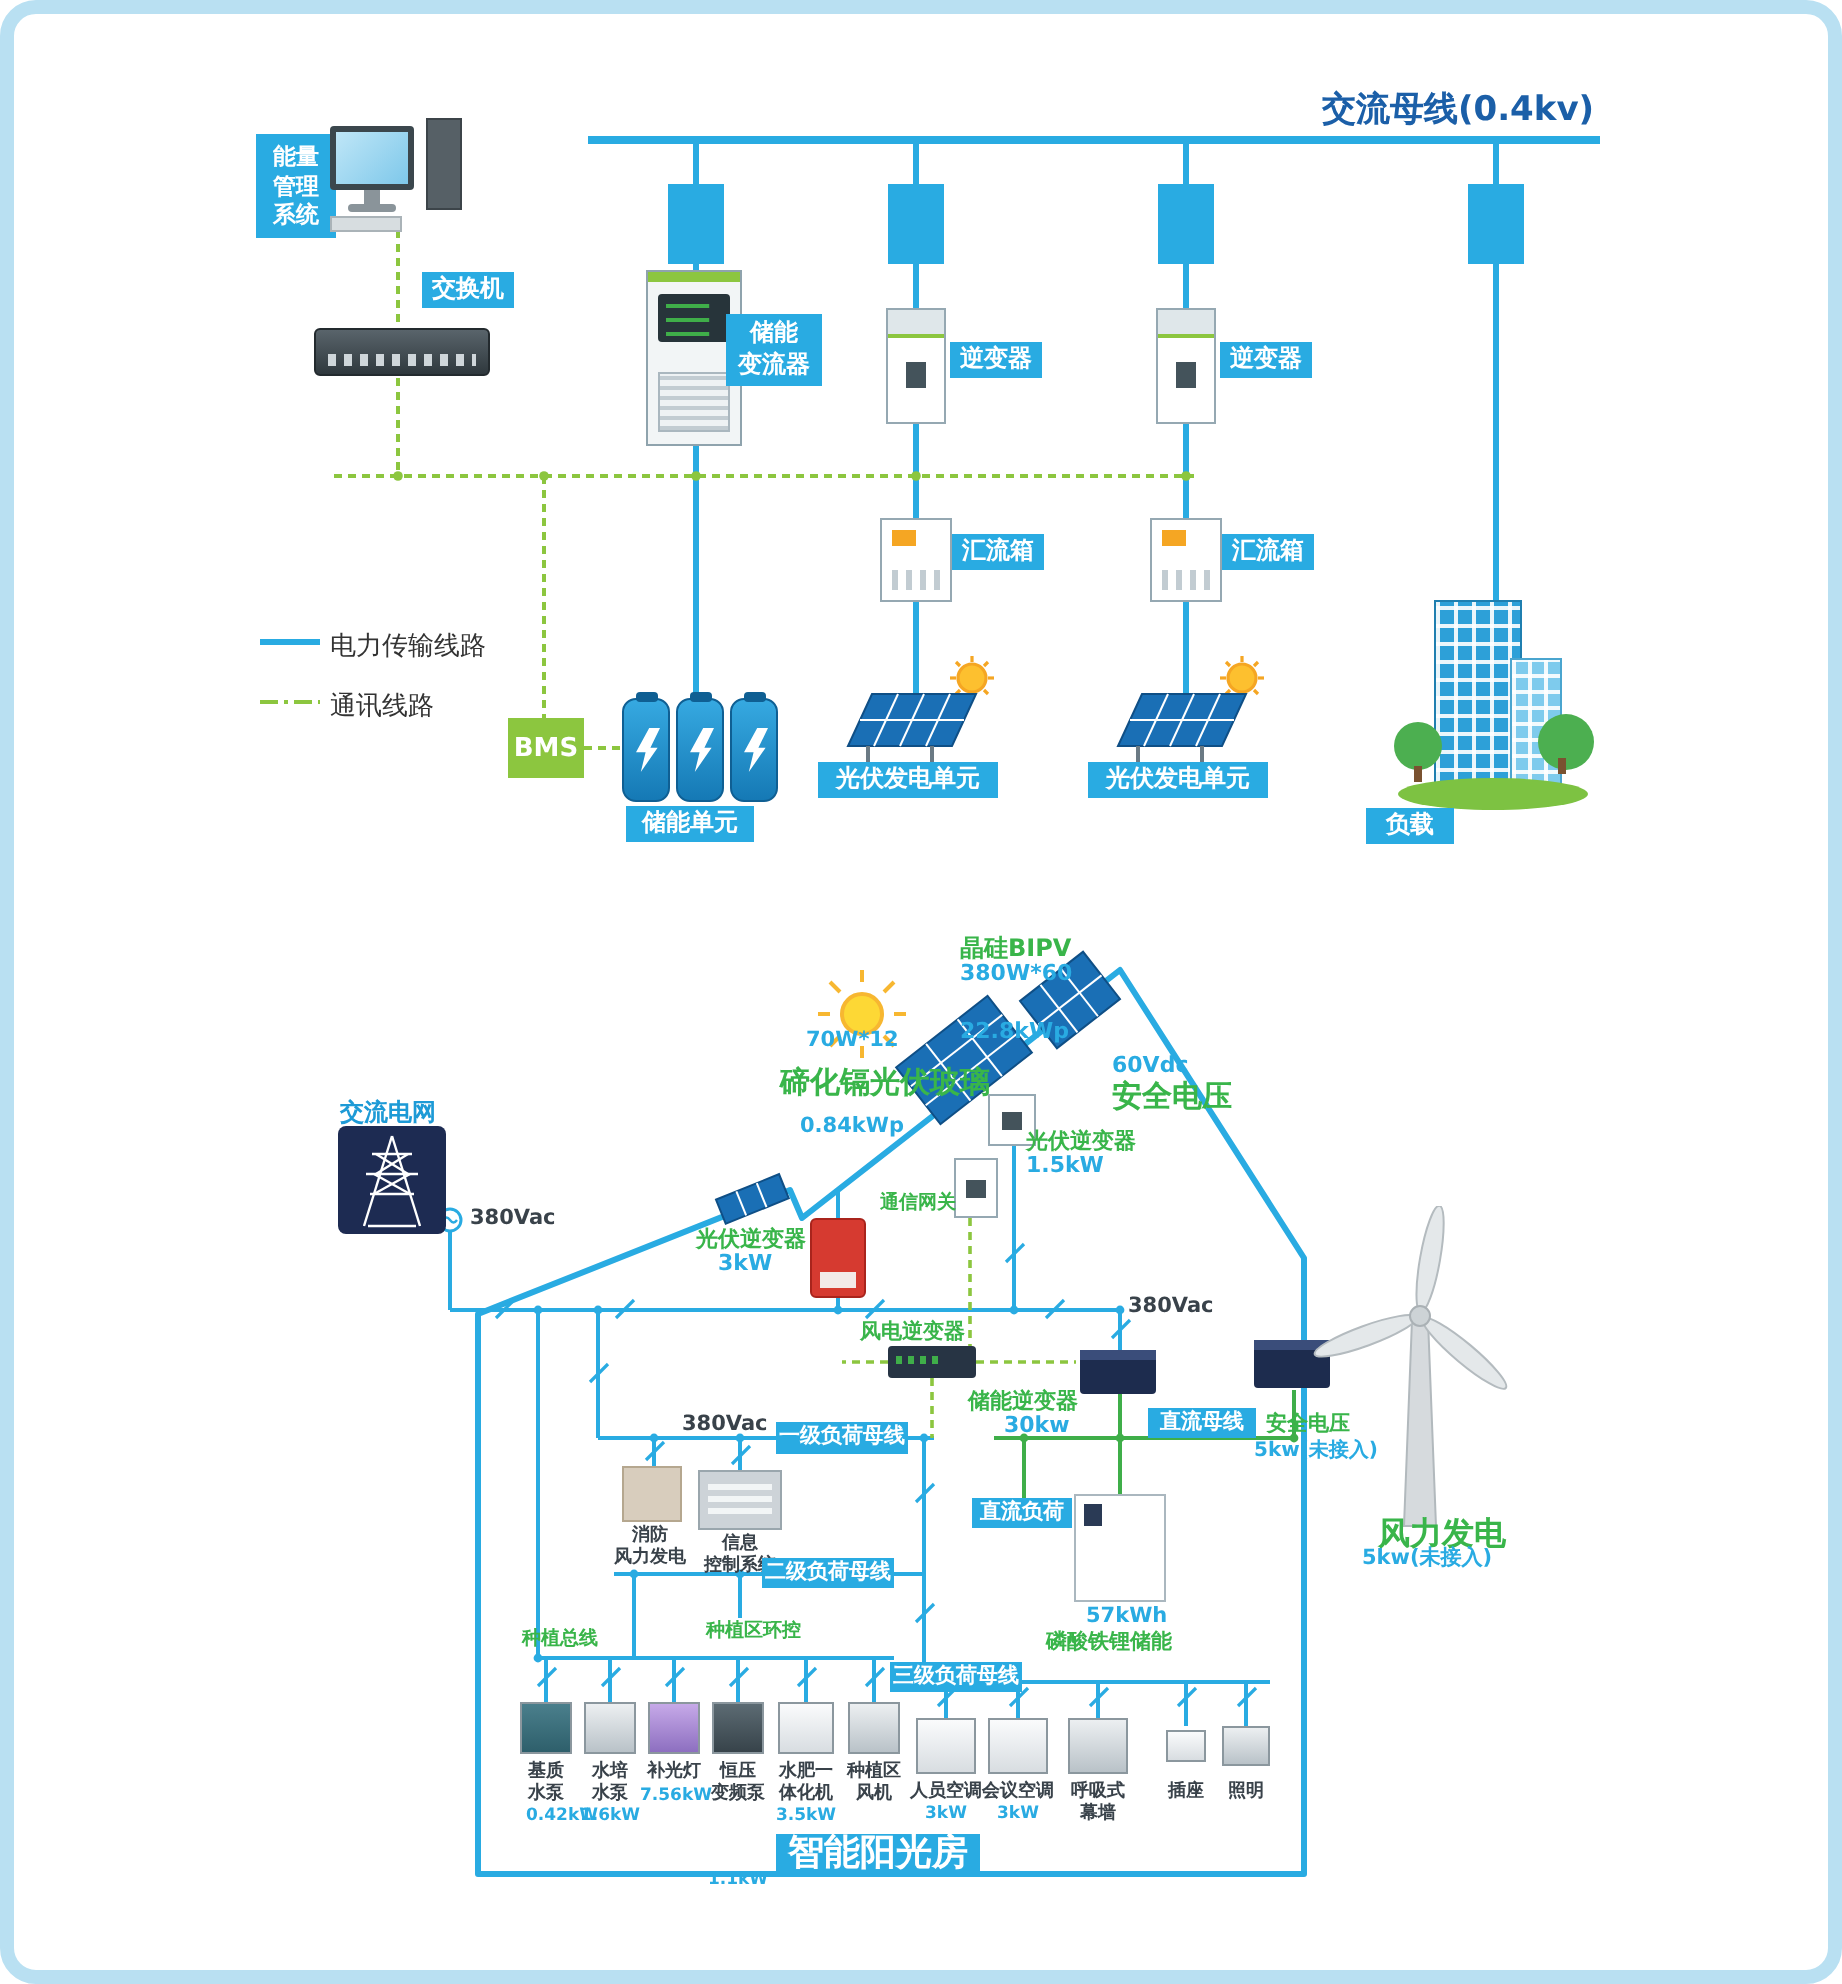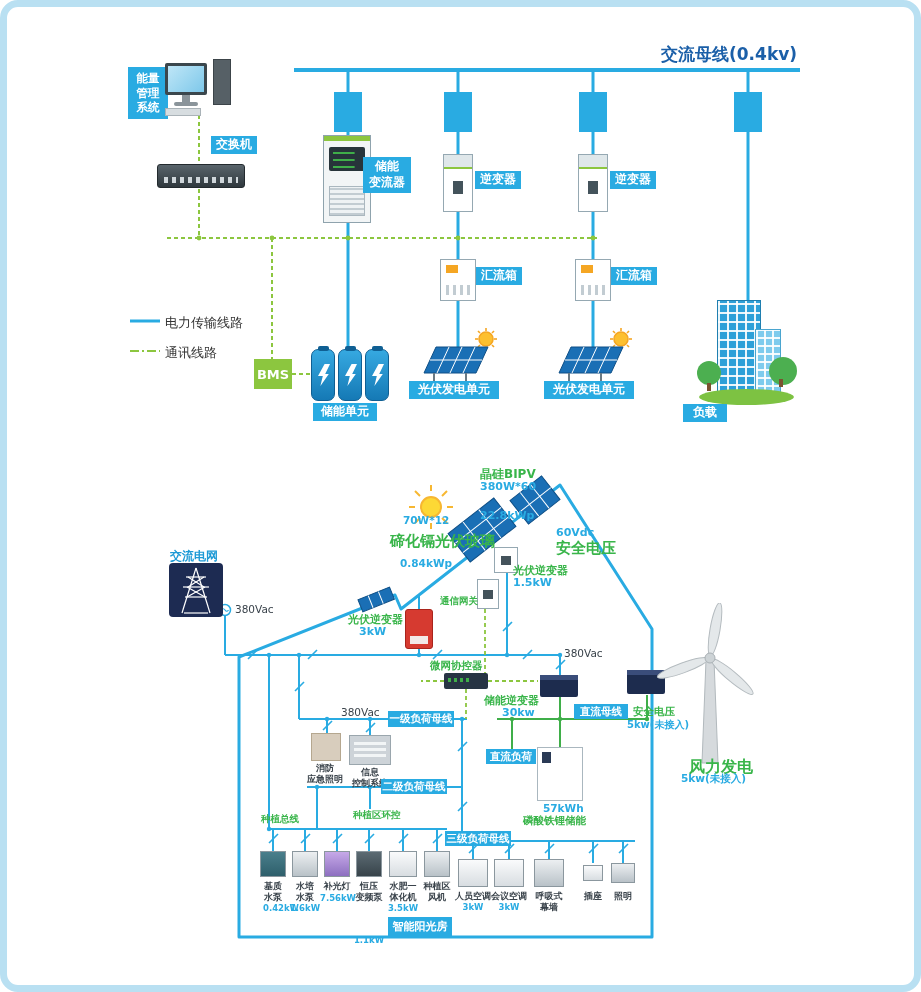--- a/index.html
+++ b/index.html
@@ -5,21 +5,21 @@
 *{margin:0;padding:0;box-sizing:border-box}
 html,body{background:#fff}
 body{font-family:"DejaVu Sans","Liberation Sans",sans-serif}
 .stage{position:relative;width:921px;height:992px;background:#fff;border:7px solid #b9e0f2;border-radius:18px;overflow:hidden}
 .abs{position:absolute}
 svg.layer{position:absolute;left:0;top:0;width:921px;height:992px}
 .tag{position:absolute;background:#29abe2;color:#fff;font-weight:bold;font-size:12px;line-height:1.3;display:flex;align-items:center;justify-content:center;text-align:center;white-space:pre-line}
 .tag.s{font-size:10.5px}
 .g{color:#39b54a;font-weight:bold}
 .b{color:#29abe2;font-weight:bold}
-.d{color:#39424a;font-weight:normal}
+.d{color:#39424a;font-weight:bold}
 .title{color:#1b5fa8;font-weight:bold;font-size:17px}
 
 .pc-tower{position:absolute;right:2px;top:2px;width:18px;height:46px;background:#566066;border:1px solid #3c4449}
 .pc-mon{position:absolute;left:0;top:6px;width:42px;height:32px;background:#3b474d;border-radius:2px;padding:3px}
 .pc-scr{width:100%;height:100%;background:linear-gradient(135deg,#bfe6f7,#7ec8ea)}
 .pc-stand{position:absolute;left:17px;top:38px;width:8px;height:7px;background:#8a949a}
 .pc-base{position:absolute;left:9px;top:45px;width:24px;height:4px;background:#8a949a;border-radius:2px}
 .pc-kb{position:absolute;left:0;top:51px;width:36px;height:8px;background:#d7dde0;border:1px solid #aab3b8}
 .net-switch{background:linear-gradient(#59646b,#2f383d);border-radius:3px;border:1px solid #232a2e}
 .net-switch i{position:absolute;left:6px;right:6px;bottom:4px;height:6px;background:repeating-linear-gradient(90deg,#cfd6da 0 4px,transparent 4px 8px)}
@@ -419,21 +419,21 @@
           <line x1="35" y1="14" x2="19" y2="24"></line>
         <line x1="16" y1="34" x2="38" y2="34"></line>
           <line x1="18" y1="24" x2="36" y2="34"></line>
           <line x1="36" y1="24" x2="18" y2="34"></line>
         <line x1="15" y1="50" x2="39" y2="50"></line>
       </g>
     </svg>
   </div>
   <div class="abs d" style="left:228px;top:596px;font-size:10.5px">380Vac</div>
 
-  <div class="abs g" style="left:423px;top:652px;font-size:10.5px">微网协控器</div>
+  <div class="abs g" style="left:423px;top:652px;font-size:10.5px">风电逆变器</div>
   <div class="abs coord" style="left:437px;top:666px;width:44px;height:16px">
       <i></i>
     </div>
 
   <div class="abs d" style="left:557px;top:640px;font-size:10.5px">380Vac</div>
   <div class="abs d" style="left:334px;top:699px;font-size:10.5px">380Vac</div>
   <div class="tag s" style="left:381px;top:704px;width:66px;height:16px">一级负荷母线</div>
 
   <div class="abs dark-box" style="left:533px;top:668px;width:38px;height:22px">
       <i></i>
@@ -466,21 +466,21 @@
     </svg>
   </div>
   <div class="abs g" style="left:682px;top:750px;font-size:16px">风力发电</div>
   <div class="abs b" style="left:674px;top:765px;font-size:10.5px">5kw(未接入)</div>
 
   <div class="abs fire-box" style="left:304px;top:726px;width:30px;height:28px"></div>
   <div class="abs info-box" style="left:342px;top:728px;width:42px;height:30px">
       <i></i>
     </div>
   <div class="dev-name" style="left:296px;top:756px;width:44px">消防
-应急照明</div>
+风力发电</div>
   <div class="dev-name" style="left:340px;top:760px;width:46px">信息
 控制系统</div>
   <div class="tag s" style="left:374px;top:772px;width:66px;height:15px">二级负荷母线</div>
 
   <div class="tag s" style="left:479px;top:742px;width:50px;height:15px">直流负荷</div>
   <div class="abs bat-cab" style="left:530px;top:740px;width:46px;height:54px">
       <i></i>
     </div>
   <div class="abs b" style="left:536px;top:795px;font-size:10.5px">57kWh</div>
   <div class="abs g" style="left:516px;top:807px;font-size:10.5px">磷酸铁锂储能</div>
@@ -521,15 +521,15 @@
 
   <div class="dev-name" style="left:444px;top:884px;width:44px">人员空调</div>
   <div class="dev-pow" style="left:444px;top:895px;width:44px">3kW</div>
   <div class="dev-name" style="left:480px;top:884px;width:44px">会议空调</div>
   <div class="dev-pow" style="left:480px;top:895px;width:44px">3kW</div>
   <div class="dev-name" style="left:522px;top:884px;width:40px">呼吸式
 幕墙</div>
   <div class="dev-name" style="left:572px;top:884px;width:28px">插座</div>
   <div class="dev-name" style="left:602px;top:884px;width:28px">照明</div>
 
-  <div class="tag" style="left:381px;top:910px;width:64px;height:20px;font-size:11px">智能阳光房</div>
+  <div class="tag" style="left:381px;top:910px;width:102px;height:20px;font-size:18px">智能阳光房</div>
 
 </div>
 
 </body></html>

